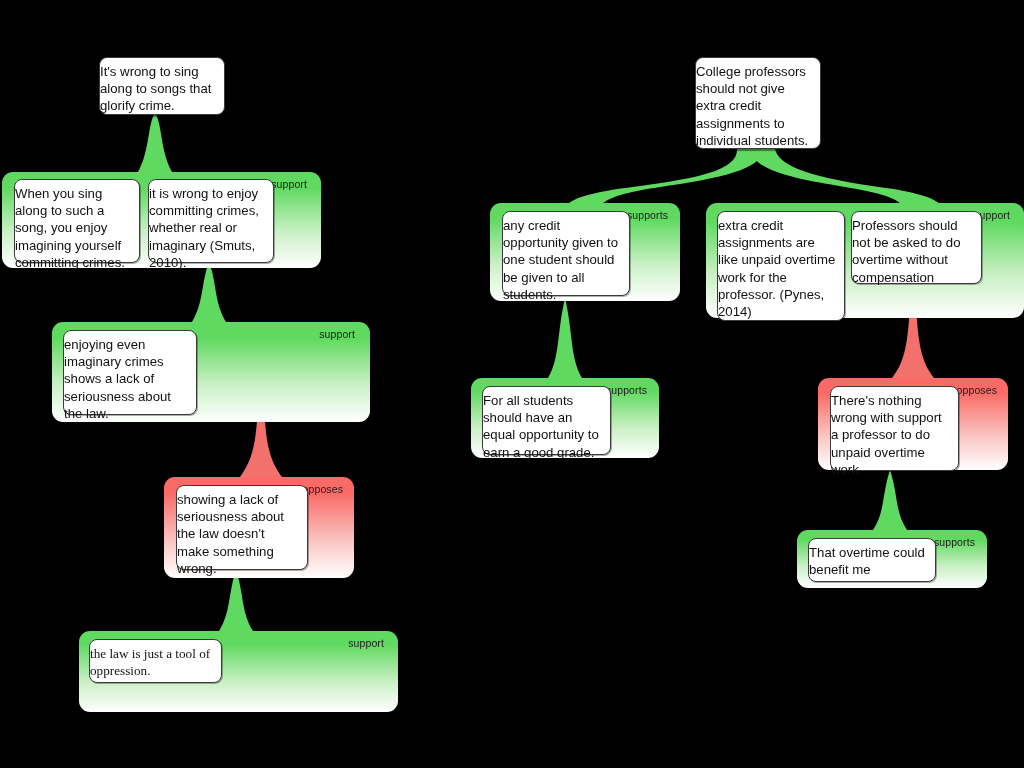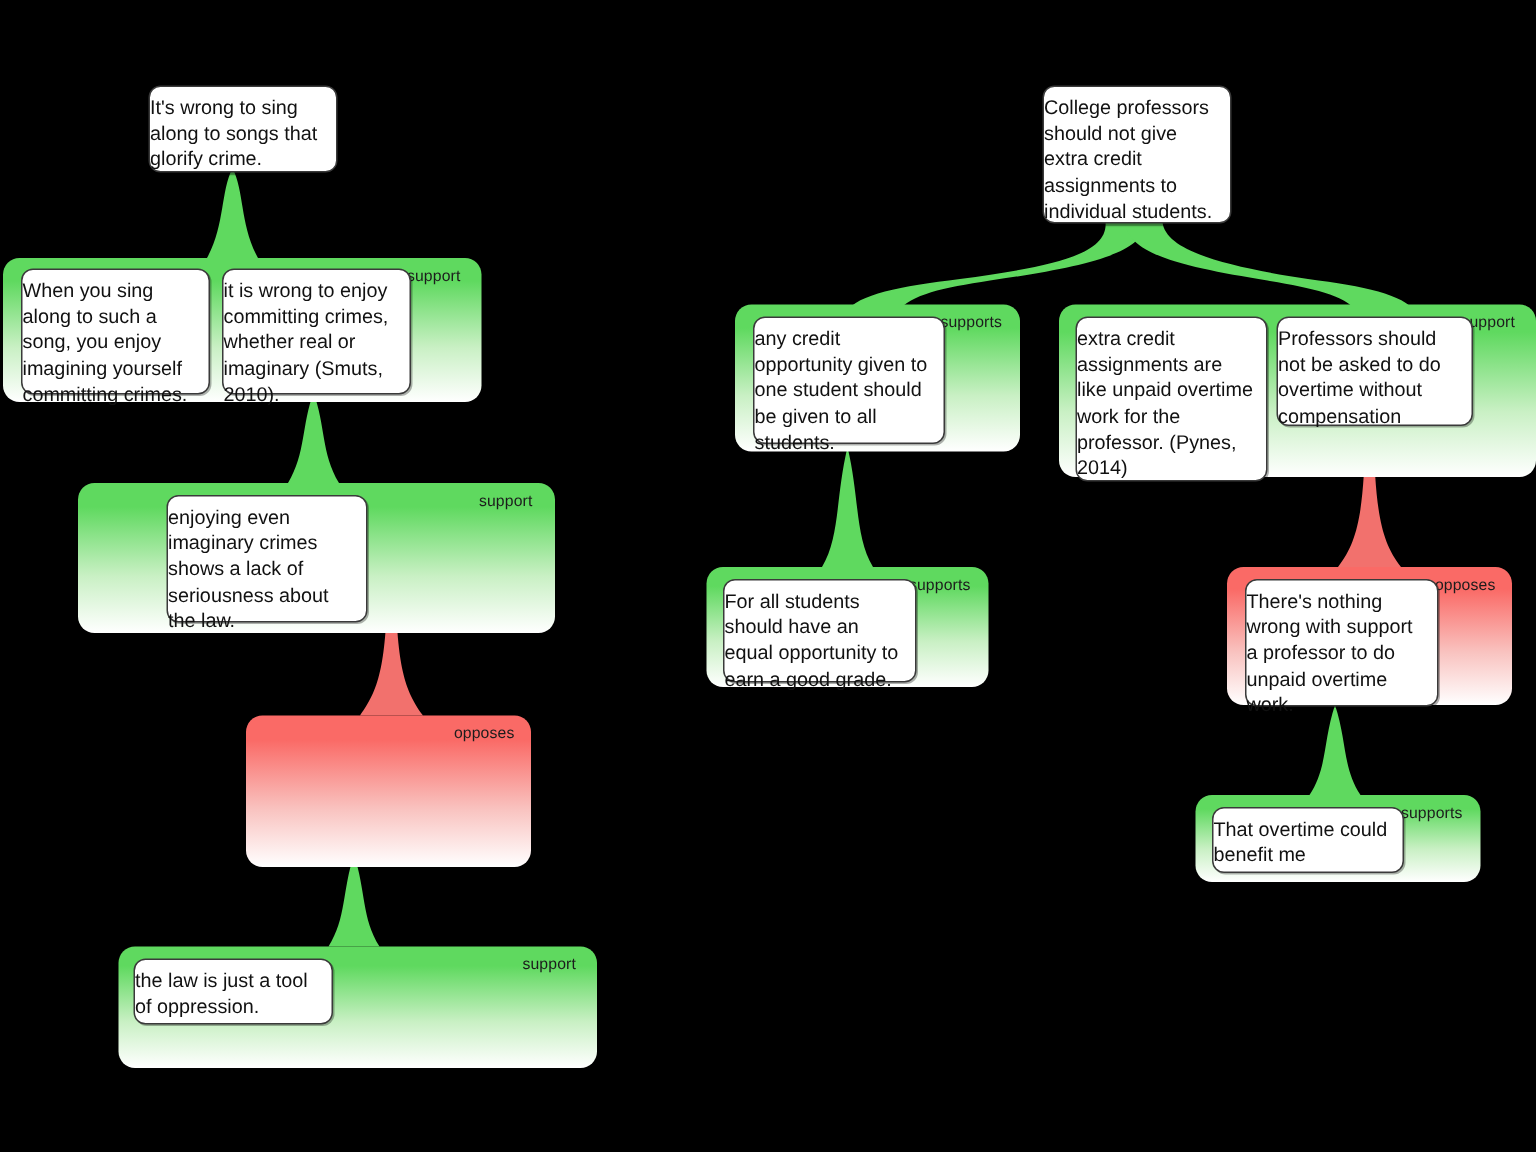--- a/index.html
+++ b/index.html
@@ -51,32 +51,35 @@
     <div class="claim" style="left:12px;top:7px;width:126px;height:84px;">
       <span>When you sing along to such a song, you enjoy imagining yourself committing crimes.</span>
     </div>
     <div class="claim" style="left:146px;top:7px;width:126px;height:84px;">
       <span>it is wrong to enjoy committing crimes, whether real or imaginary (Smuts, 2010).</span>
     </div>
   </div>
 
   <div class="group support" style="left:52px;top:322px;width:318px;height:100px;">
     <span class="group-label" style="right:15px;">support</span>
-    <div class="claim" style="left:11px;top:8px;width:134px;height:85px;margin-left:48px;">
+    <div class="claim" style="left:11px;top:8px;width:134px;height:85px;">
       <span>enjoying even imaginary crimes shows a lack of seriousness about the law.</span>
     </div>
   </div>
 
   <div class="group oppose" style="left:164px;top:477px;width:190px;height:101px;">
     <span class="group-label" style="right:11px;">opposes</span>
+    <div class="claim" style="left:12px;top:8px;width:132px;height:85px;">
+      <span>showing a lack of seriousness about the law doesn't make something wrong.</span>
+    </div>
   </div>
 
   <div class="group support" style="left:79px;top:631px;width:319px;height:81px;">
     <span class="group-label" style="right:14px;">support</span>
-    <div class="claim" style="left:10px;top:8px;width:133px;height:44px;">
+    <div class="claim" style="left:10px;top:8px;width:133px;height:44px;font-family:Liberation Serif, serif;">
       <span>the law is just a tool of oppression.</span>
     </div>
   </div>
 
   <div class="claim root" style="left:695px;top:57px;width:126px;height:92px;">
     <span>College professors should not give extra credit assignments to individual students.</span>
   </div>
 
   <div class="group support" style="left:490px;top:203px;width:190px;height:98px;">
     <span class="group-label" style="right:12px;">supports</span>

